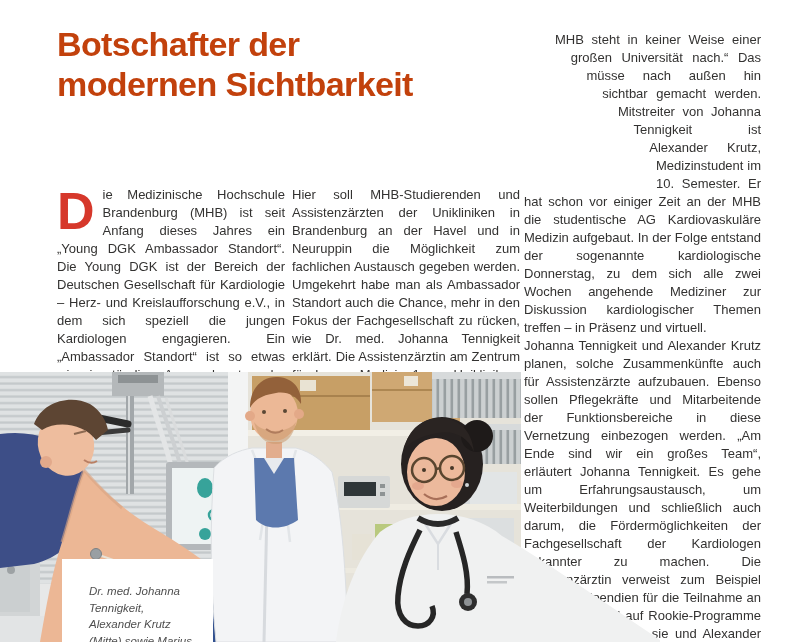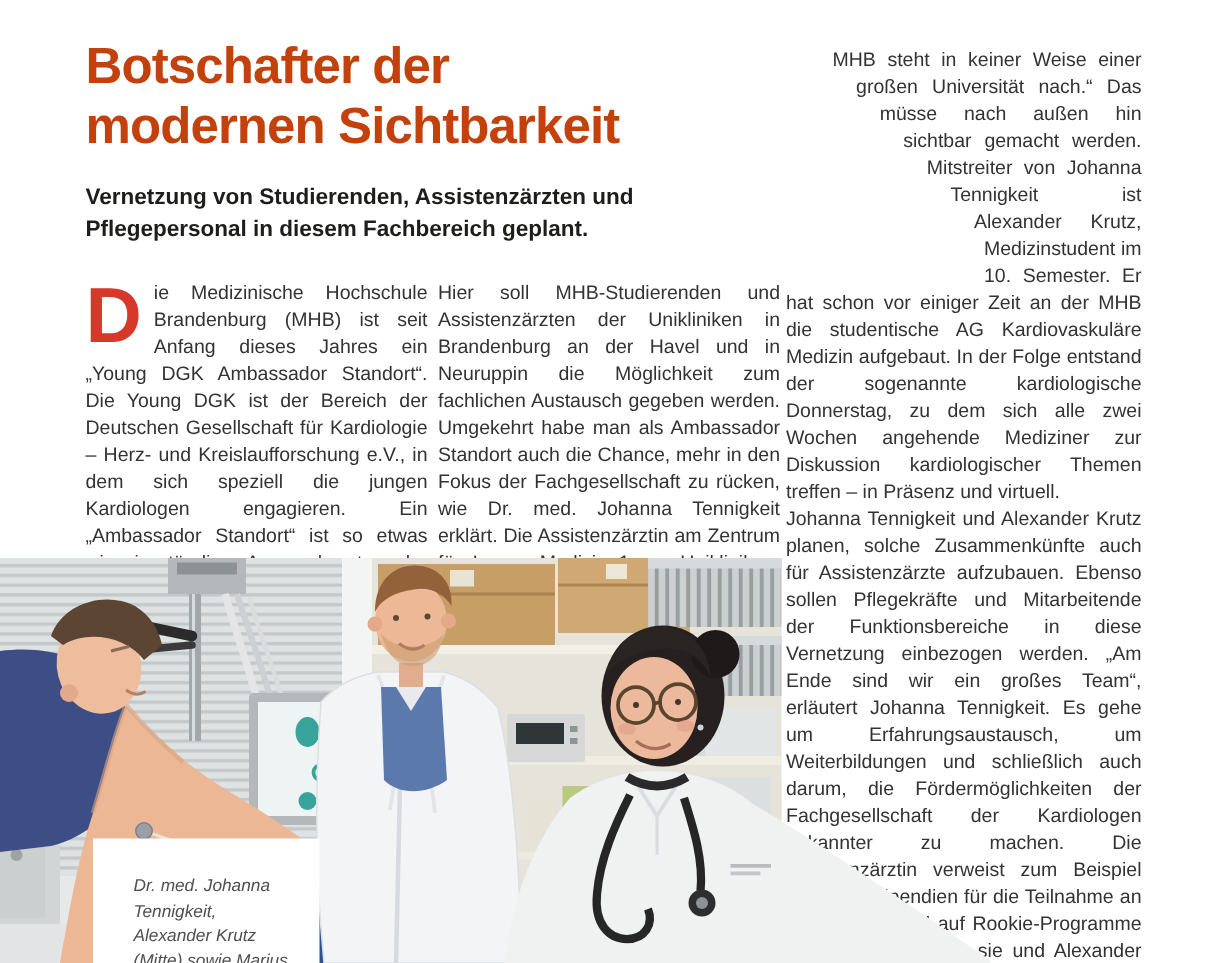--- a/index.html
+++ b/index.html
@@ -48,21 +48,20 @@
 </style>
 </head>
 <body>
 
 <div class="page">
 
   <div class="hdr">
     <h1 class="title"><span>Botschafter der</span><br>
       <span>modernen Sichtbarkeit</span>
     </h1>
-    <p class="subtitle">Vernetzung von Studierenden, Assistenzärzten und Pflegepersonal in diesem Fachbereich geplant.</p>
   </div>
 
   <div class="col col1">
     <span class="dropcap">D</span>
     <p>ie Medizinische Hochschule Brandenburg (MHB) ist seit Anfang dieses Jahres ein „Young DGK Ambassador Standort“. Die Young DGK ist der Bereich der Deutschen Gesellschaft für Kardiologie – Herz- und Kreislaufforschung e.V., in dem sich speziell die jungen Kardiologen engagieren. Ein „Ambassador Standort“ ist so etwas wie ein ständiger Ansprechpartner der Fachgesellschaft der Kardiologen für die Region Brandenburg und Berlin.</p>
   </div>
 
   <div class="col col2">
     <p>Hier soll MHB-Studierenden und Assistenzärzten der Unikliniken in Brandenburg an der Havel und in Neuruppin die Möglichkeit zum fachlichen Austausch gegeben werden. Umgekehrt habe man als Ambassador Standort auch die Chance, mehr in den Fokus der Fachgesellschaft zu rücken, wie Dr. med. Johanna Tennigkeit erklärt. Die Assistenzärztin am Zentrum für Innere Medizin 1 am Uniklinikum Brandenburg an der Havel betont: „Die</p>
   </div>

